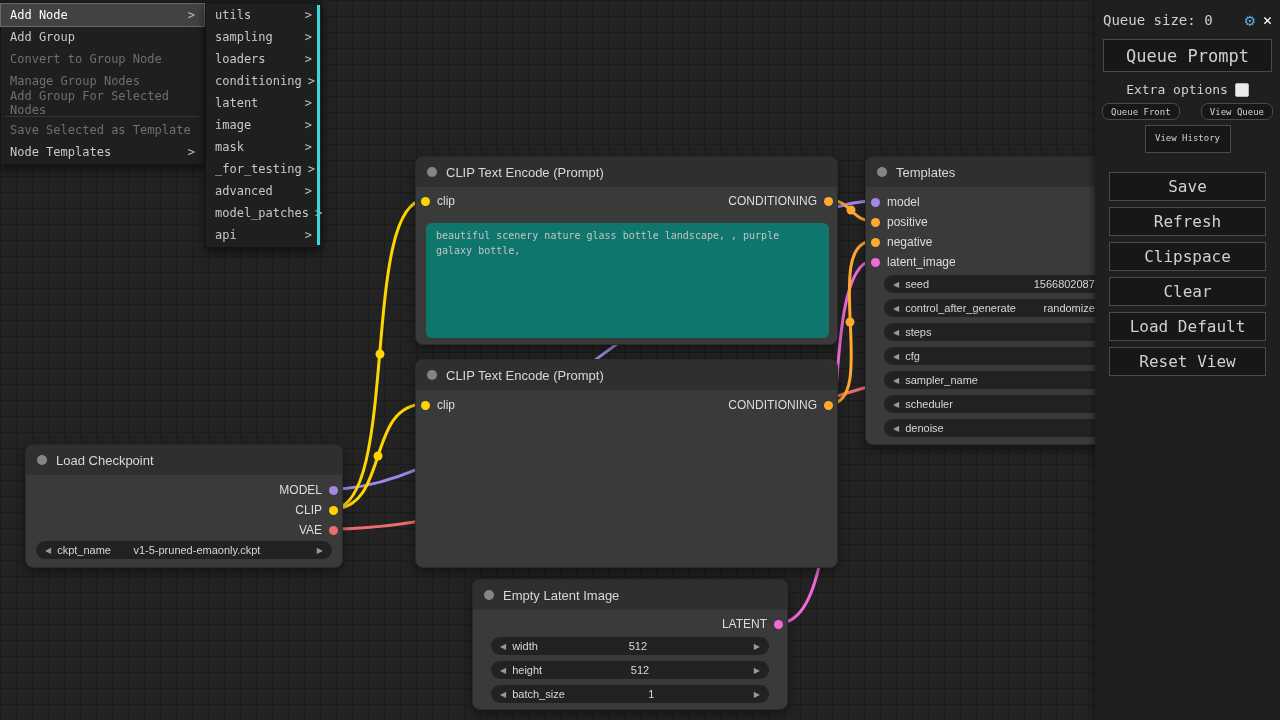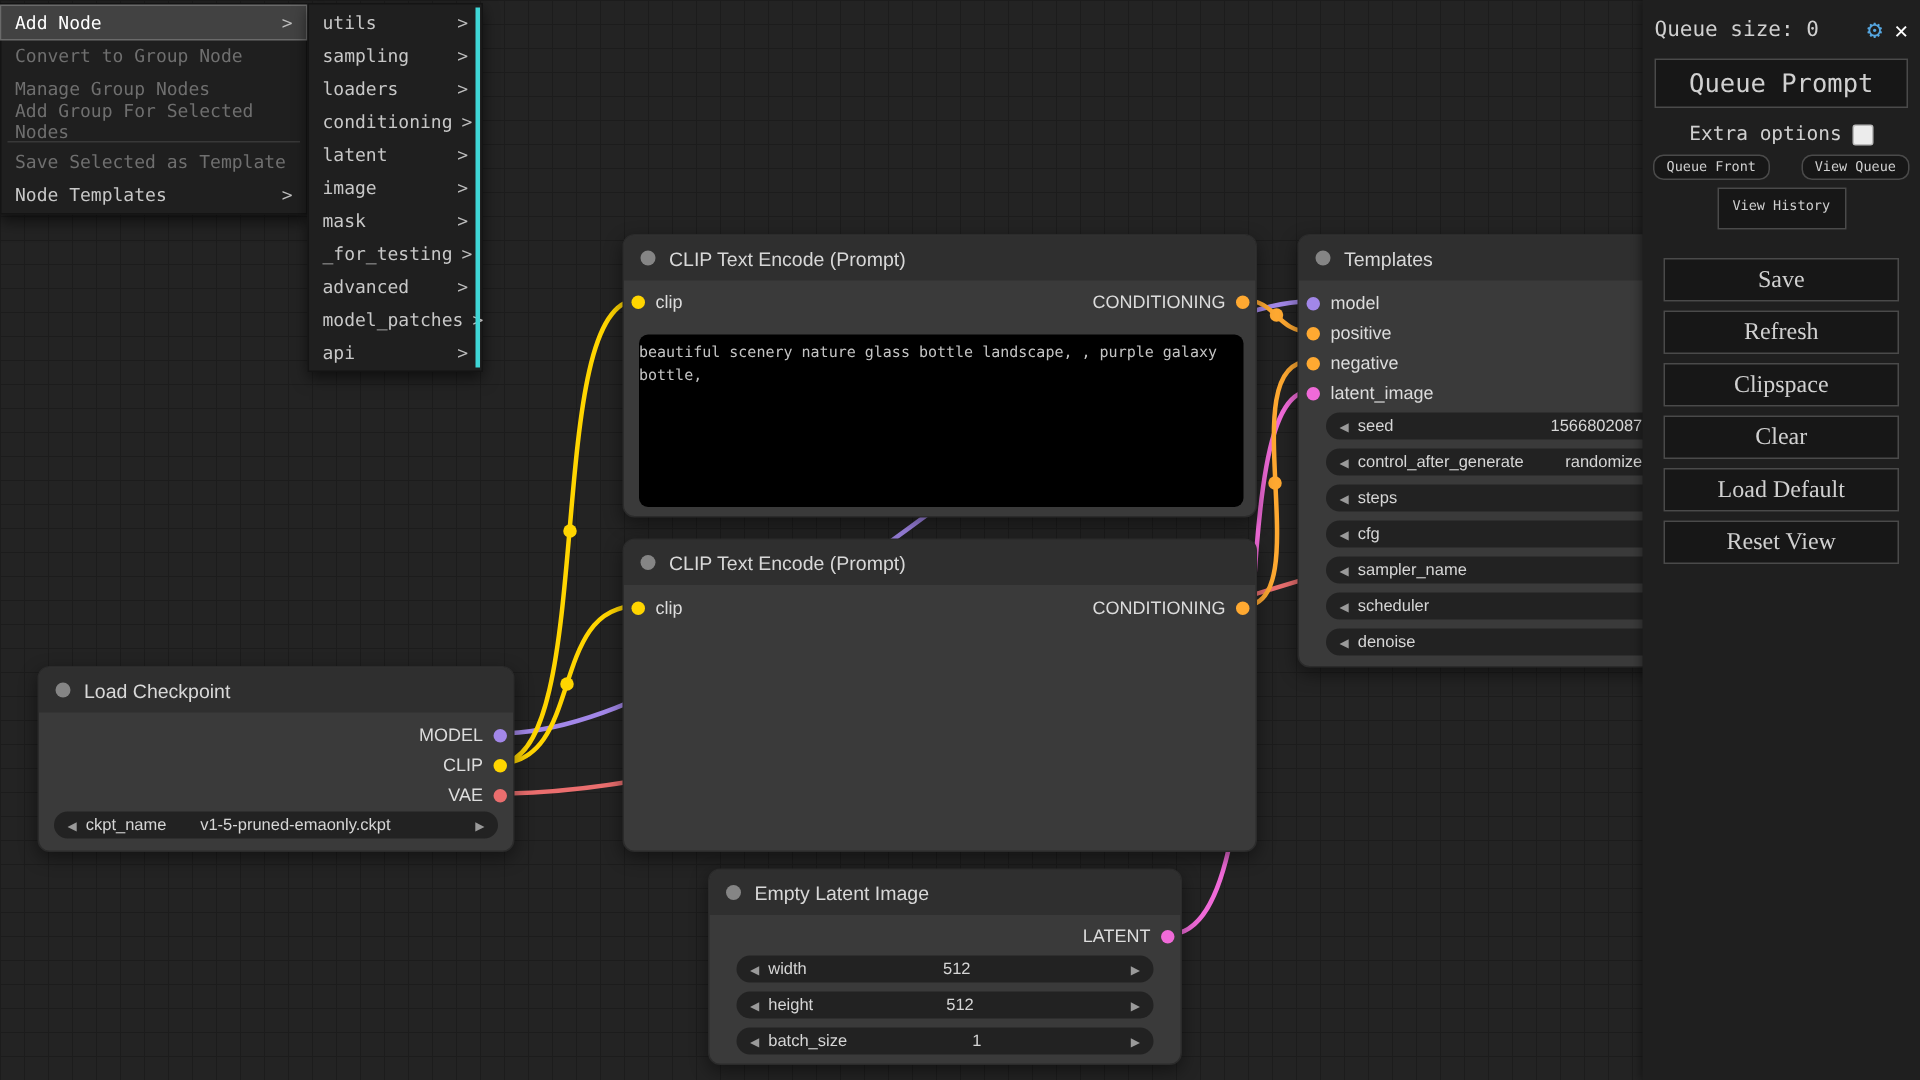--- a/index.html
+++ b/index.html
@@ -22,22 +22,22 @@
   .node-header{height:30px;background:#2f2f2f;border-radius:7px 7px 0 0;display:flex;
     align-items:center;gap:9px;padding:0 11px;color:#d8d8d8;font-size:13px;}
   .collapse-dot{width:10px;height:10px;border-radius:50%;background:#858585;flex:0 0 auto;}
   .slot{position:absolute;height:16px;display:flex;align-items:center;gap:7px;
     color:#dcdcdc;font-size:12px;white-space:nowrap;}
   .slot.in{left:5px;}
   .slot.out{right:4px;flex-direction:row;}
   .dot{width:9px;height:9px;border-radius:50%;flex:0 0 auto;}
   .c-model{background:#a287e8}.c-clip{background:#ffd500}.c-vae{background:#ea6e6e}
   .c-cond{background:#ffa931}.c-latent{background:#f06ad8}
-  .node-text{position:absolute;left:10px;right:8px;top:66px;bottom:6px;background:#000000;
-    border-radius:6px;padding:6px 0;color:#c4c4c4;font-family:"DejaVu Sans Mono",monospace;
+  .node-text{position:absolute;left:10px;right:8px;top:66px;bottom:6px;background:#0f766e;
+    border-radius:6px;padding:6px 10px;color:#c4c4c4;font-family:"DejaVu Sans Mono",monospace;
     font-size:10px;line-height:1.45;box-sizing:border-box;overflow:hidden;}
   .widget{position:absolute;height:18px;background:#222;border-radius:9px;display:flex;
     align-items:center;gap:6px;padding:0 9px;box-sizing:border-box;color:#d6d6d6;
     font-size:11px;white-space:nowrap;overflow:hidden;}
   .warr{font-size:8px;color:#9a9a9a;flex:0 0 auto;}
   .wvalue{margin-left:auto;}
 
   
   .ctx-menu{position:absolute;z-index:3;background:#1f1f1f;border:1px solid #141414;
     box-shadow:0 4px 10px rgba(0,0,0,.6);font-family:"DejaVu Sans Mono",monospace;
@@ -58,21 +58,21 @@
   .close-x{color:#fff;font-size:15px;font-weight:bold;cursor:pointer;}
   .sb-btn{background:#171717;border:1px solid #4a4a4a;border-radius:0;color:#d0d0d0;
     font-family:"DejaVu Sans Mono",monospace;cursor:pointer;}
   .btn-queue{width:169px;height:33px;margin-top:9px;font-size:17px;}
   .extra-row{width:169px;margin-top:10px;display:flex;align-items:center;justify-content:center;
     gap:7px;font-size:13px;}
   .checkbox{width:12px;height:12px;background:#ececec;border-radius:2px;border:1px solid #bbb;}
   .small-row{width:171px;margin-top:6px;display:flex;justify-content:space-between;}
   .btn-small{height:17px;font-size:9px;padding:0 8px;border-radius:7px;}
   .btn-history{width:86px;height:28px;margin-top:5px;font-size:9px;line-height:1.25;padding:2px 0;}
-  .btn-mid{width:157px;height:29px;font-size:16px;margin-top:6px;font-family:Liberation Serif, serif;}
+  .btn-mid{width:157px;height:29px;font-size:16px;margin-top:6px;}
   .btn-mid.first{margin-top:19px;}
 </style>
 </head>
 <body>
 
 <div id="stage">
 
   <svg id="wires" width="1280" height="720">
     <path class="wire-model" d="M332,489 C500,489 740,201 873,201"></path>
     <path class="wire-vae" d="M332,529 C560,529 860,345 1110,345"></path>
@@ -230,20 +230,23 @@
       <span class="wvalue" style="margin-right:16px">1</span>
       <span class="warr" style="margin-left:auto">▶</span>
     </div>
   </div>
 
   <div class="ctx-menu" style="left:0;top:2px;width:203px">
     <div class="mi hl">
       <span>Add Node</span>
       <span class="arr">&gt;</span>
     </div>
+    <div class="mi">
+      <span>Add Group</span>
+    </div>
     <div class="mi dis">
       <span>Convert to Group Node</span>
     </div>
     <div class="mi dis">
       <span>Manage Group Nodes</span>
     </div>
     <div class="mi dis">
       <span>Add Group For Selected Nodes</span>
     </div>
     <div class="sep"></div>

